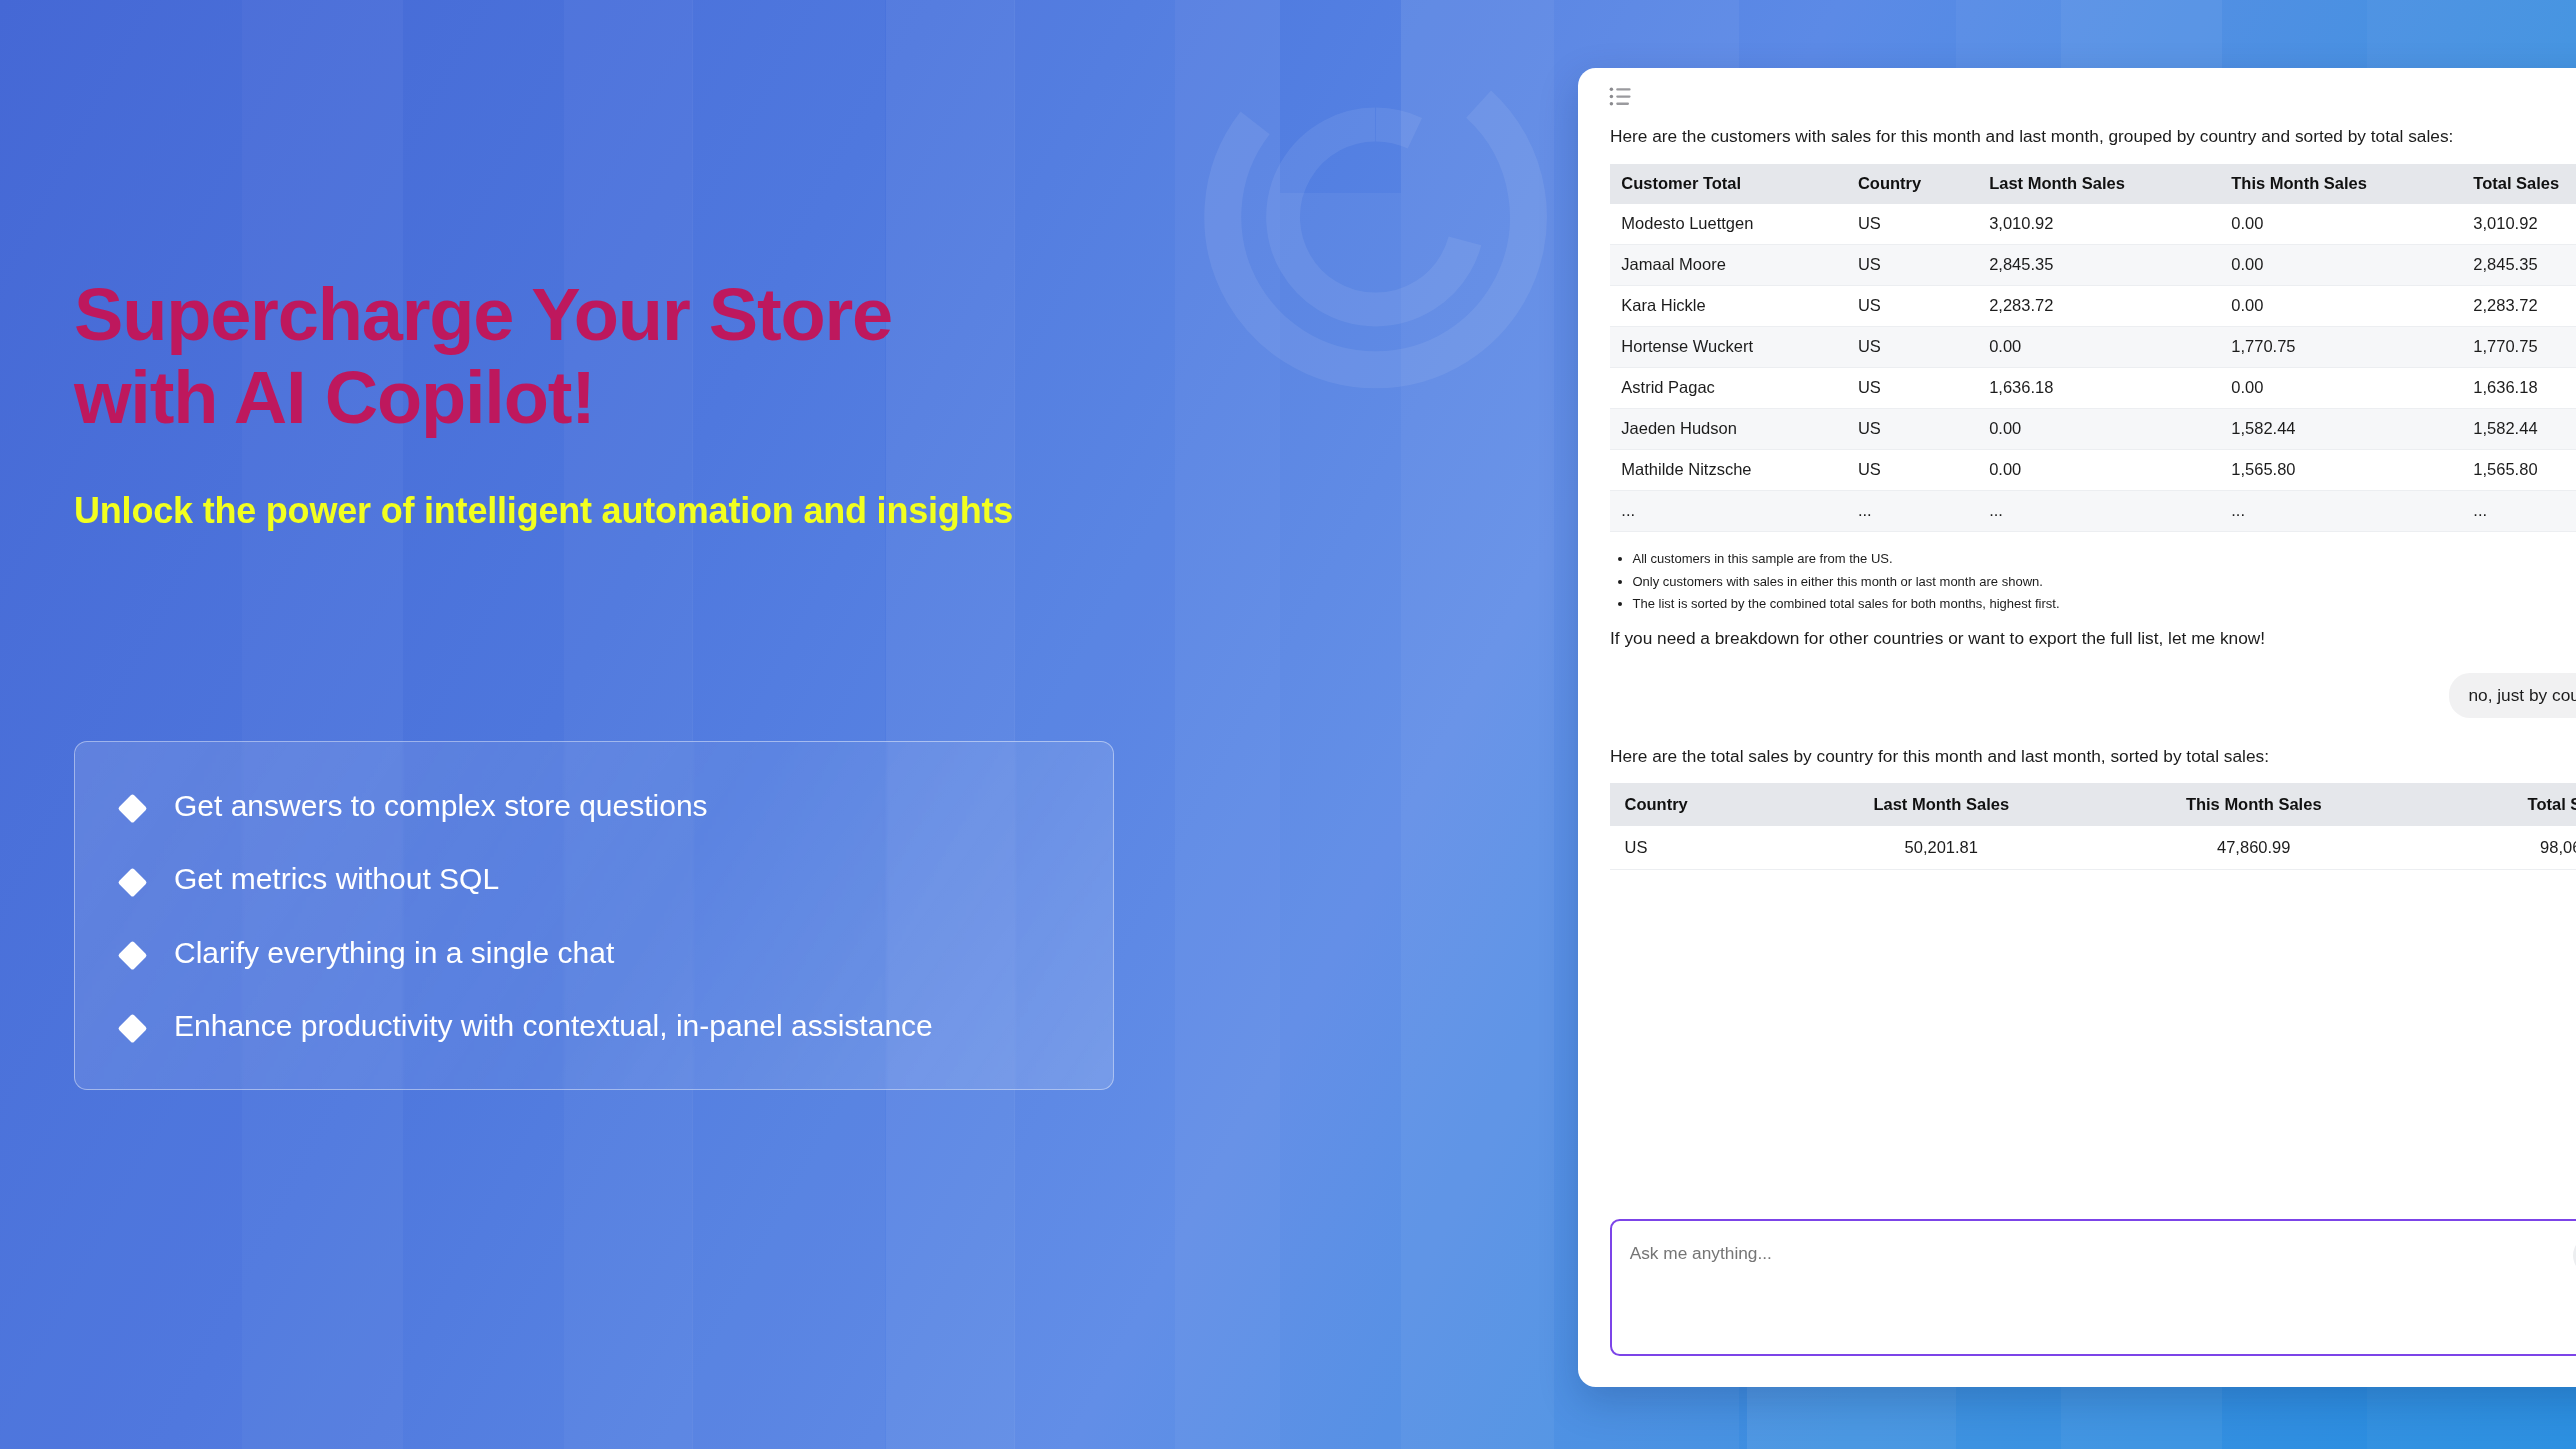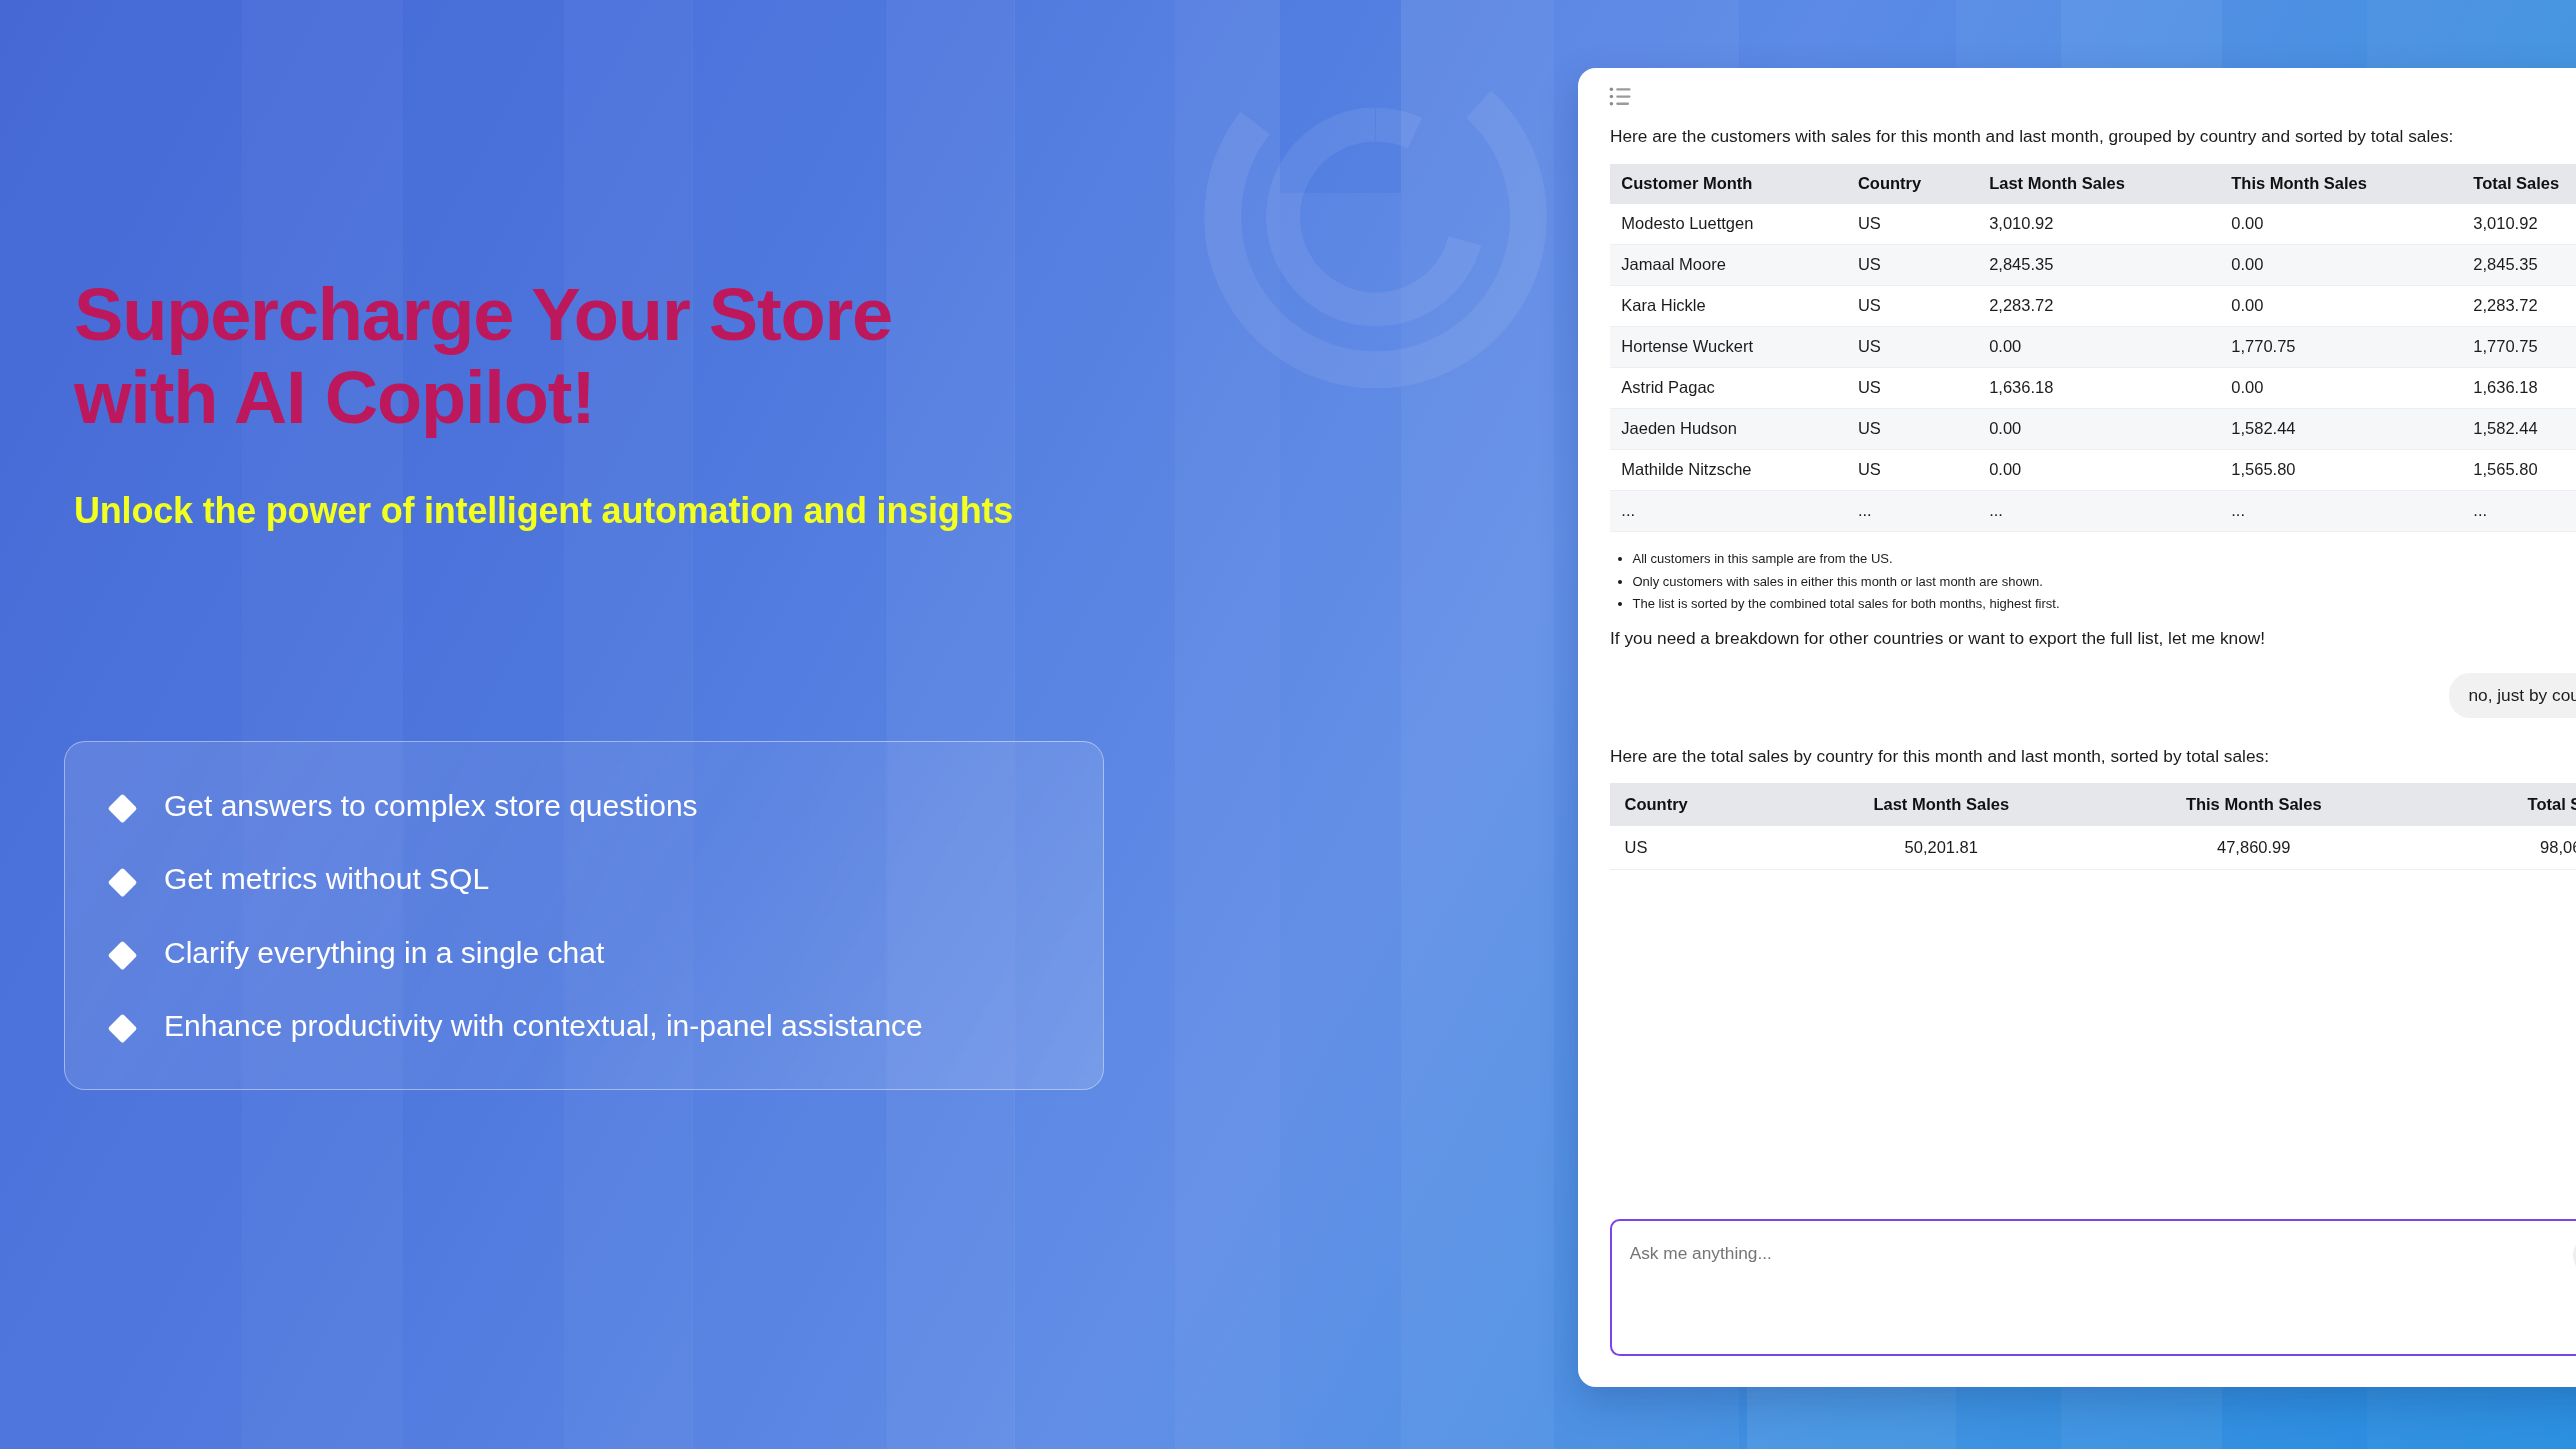--- a/index.html
+++ b/index.html
@@ -38,24 +38,24 @@
   #hero-sub {
     margin-top: 50px;
     font-size: 36px;
     font-weight: 700;
     color: #f2ff1f;
     letter-spacing: -0.2px;
   }
 
   #feature-card {
     position: absolute;
-    left: 64px; top: 741px;
+    left: 74px; top: 741px;
     width: 1040px;
     border: 1.6px solid rgba(255,255,255,0.42);
-    border-radius: 21px;
+    border-radius: 13px;
     background: linear-gradient(125deg, rgba(255,255,255,0.12), rgba(255,255,255,0.05) 55%, rgba(255,255,255,0.15));
     padding: 45px 32px 43px 47px;
     backdrop-filter: blur(1.6px);
   }
   .feature-row {
     display: flex;
     align-items: flex-start;
     margin-bottom: 35px;
   }
   .feature-row:last-child { margin-bottom: 0; }
@@ -268,21 +268,21 @@
     </span>
   </div>
 
   <div id="chat-body">
 
     <p class="msg-text">Here are the customers with sales for this month and last month, grouped by country and sorted by total sales:</p>
 
     <table class="chat-table t1">
       <thead>
         <tr>
-          <th>Customer Month</th>
+          <th>Customer Total</th>
           <th>Country</th>
           <th>Last Month Sales</th>
           <th>This Month Sales</th>
           <th>Total Sales</th>
         </tr>
       </thead>
       <tbody>
         <tr>
           <td>Modesto Luettgen</td>
           <td>US</td>

